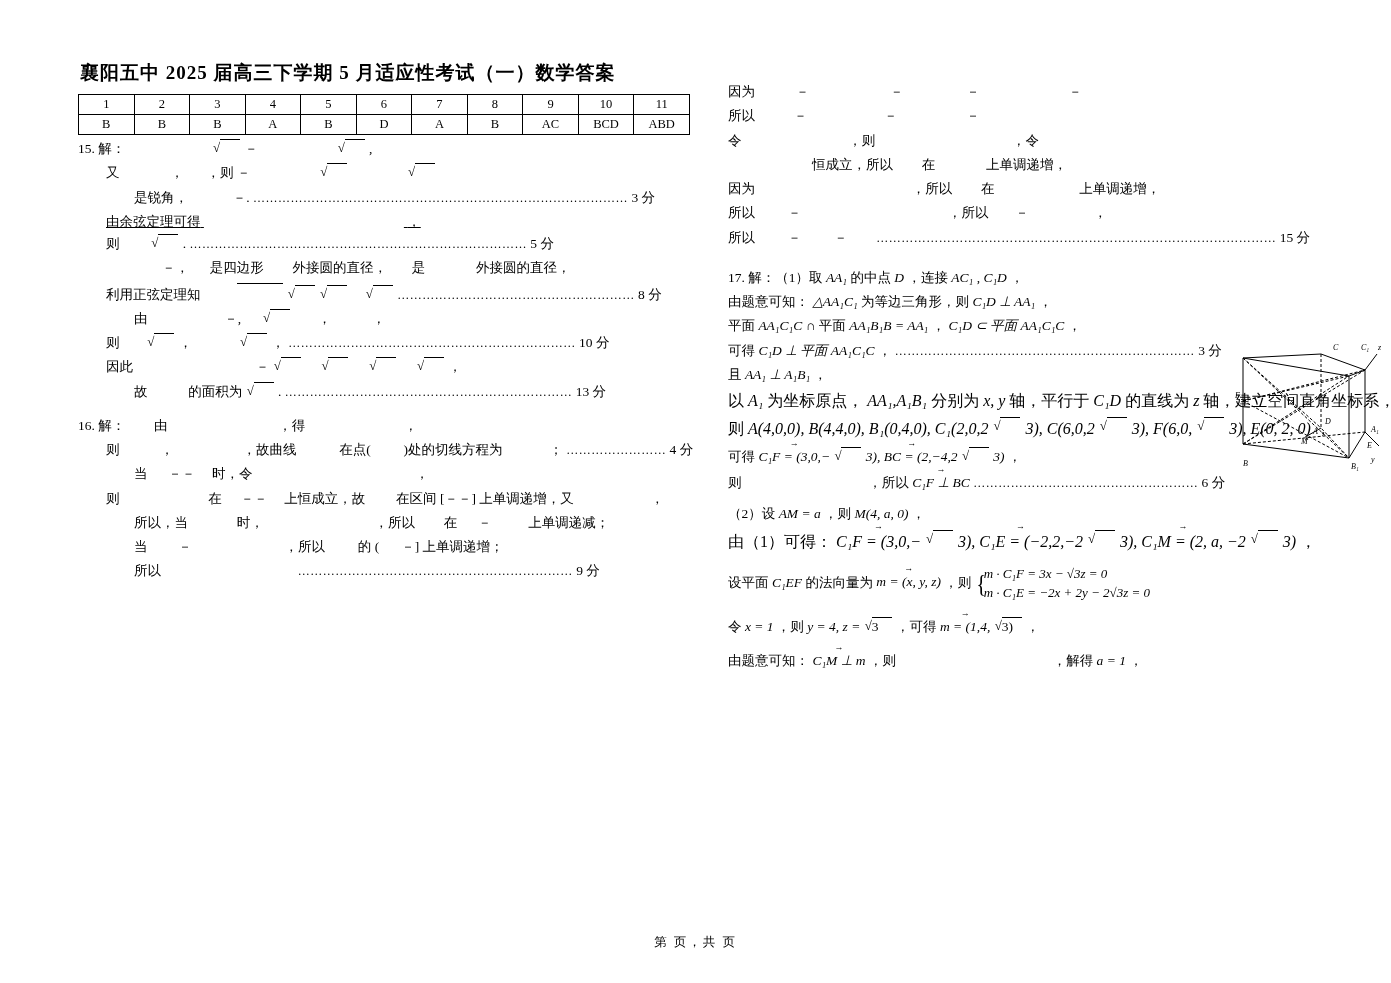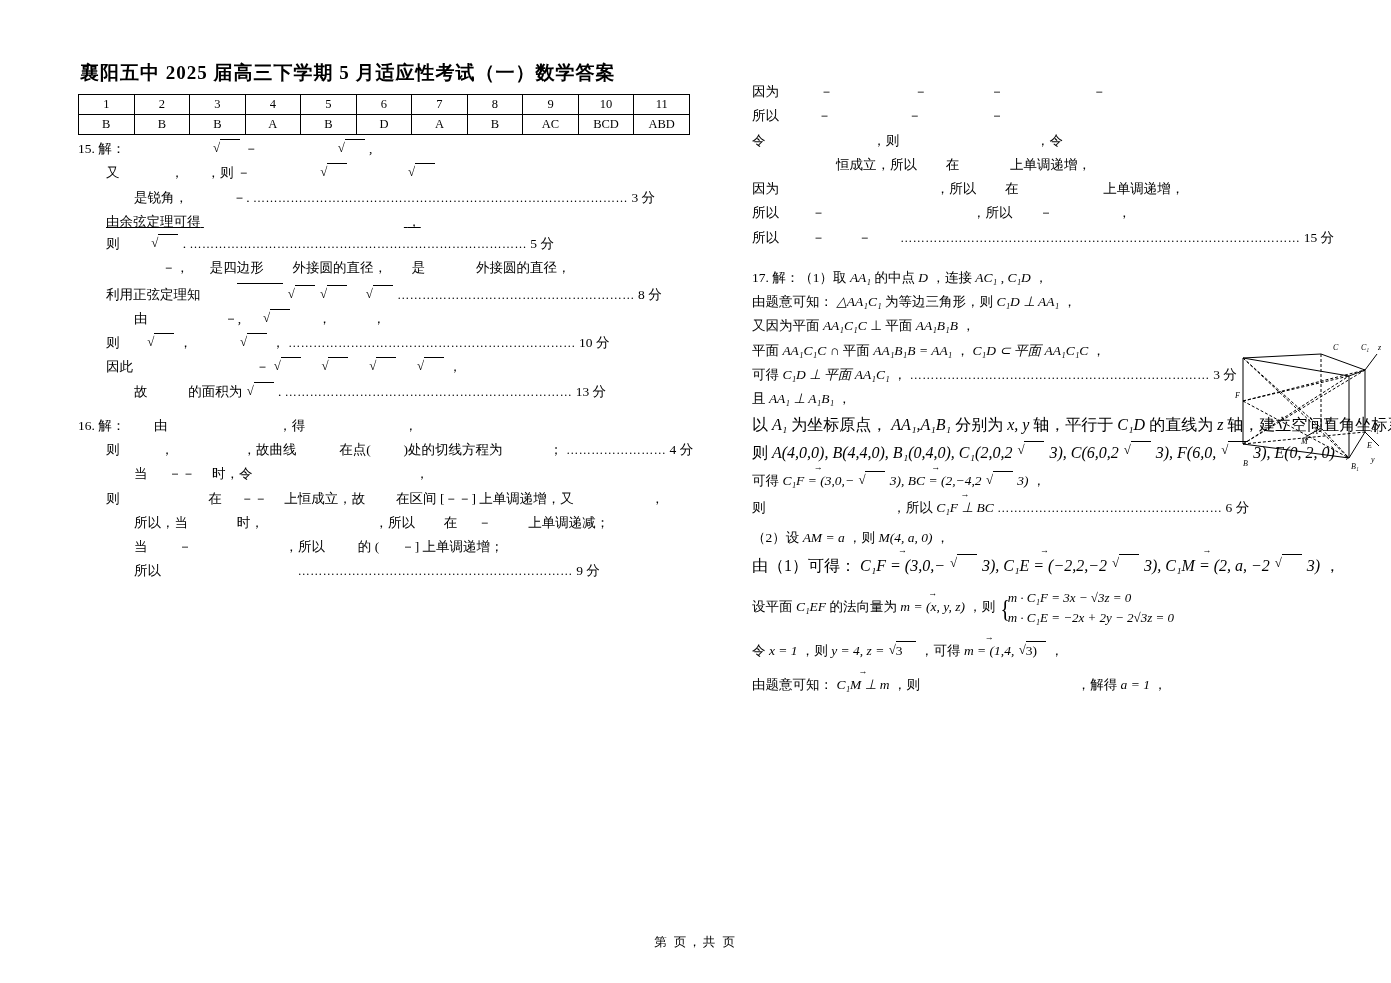--- a/index.html
+++ b/index.html
@@ -13,21 +13,21 @@
   }
   .page{
     position:absolute;inset:0;
     padding:0;
   }
   .col{
     position:absolute;
     top:60px;
   }
   .col-left{ left:78px; width:620px; }
-  .col-right{ left:752px; width:590px; }
+  .col-right{ left:728px; width:590px; }
 
   .doc-title{
     font-weight:bold;
     font-size:19px;
     letter-spacing:1px;
     margin:0 0 8px 2px;
     white-space:nowrap;
   }
   table.ans{
     border-collapse:collapse;
@@ -475,42 +475,35 @@
     </div>
 
     <div class="line">
       <span>由题意可知：</span>
       <span class="it">△AA₁C₁</span>
       <span>为等边三角形，则</span>
       <span class="it">C₁D ⊥ AA₁</span>
       <span>，</span>
     </div>
 
-    <div class="line">
-      <span>又因为平面</span>
-      <span class="it">AA₁C₁C</span>
-      <span>⊥ 平面</span>
-      <span class="it">AA₁B₁B</span>
-      <span>，</span>
-    </div>
 
     <div class="line">
       <span>平面</span>
       <span class="it">AA₁C₁C</span>
       <span>∩</span>
       <span>平面</span>
       <span class="it">AA₁B₁B = AA₁</span>
       <span>，</span>
       <span class="it">C₁D ⊂ 平面 AA₁C₁C</span>
       <span>，</span>
     </div>
 
     <div class="line">
       <span>可得</span>
-      <span class="it">C₁D ⊥ 平面 AA₁C₁</span>
+      <span class="it">C₁D ⊥ 平面 AA₁C₁C</span>
       <span>，</span>
       <span class="dots">………………………………………………………………</span>
       <span>3 分</span>
     </div>
 
     <div class="line">
       <span>且</span>
       <span class="it">AA₁ ⊥ A₁B₁</span>
       <span>，</span>
     </div>

